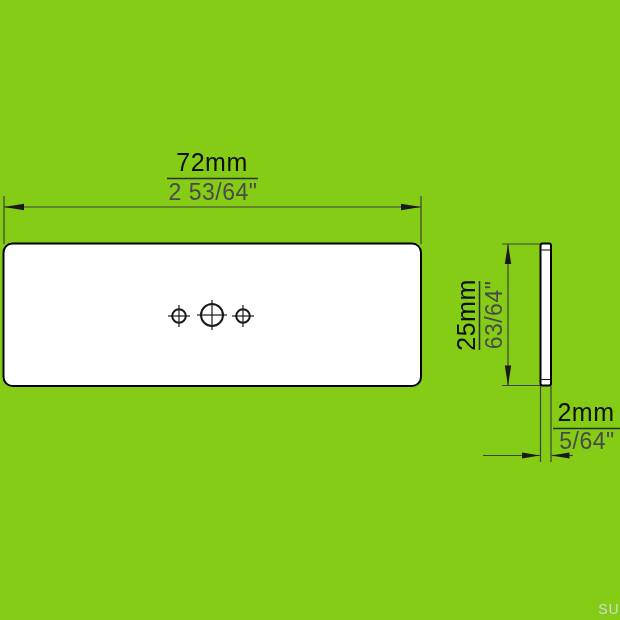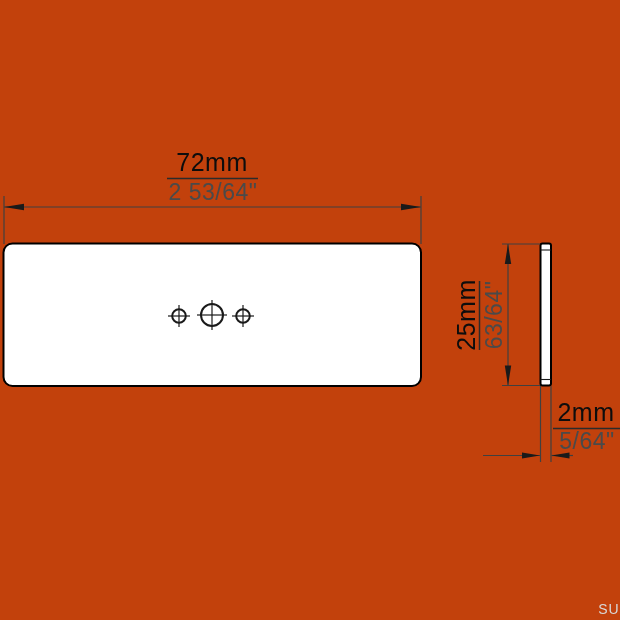--- a/index.html
+++ b/index.html
@@ -1,19 +1,19 @@
 <!DOCTYPE html>
 <html><head>
 <meta charset="utf-8">
 <style>
   html,body{margin:0;padding:0;background:#fff;}
   .canvas{
     position:relative;
     width:620px;height:620px;
-    background:#c2410c;
+    background:#84cc16;
     font-family:"Liberation Sans", sans-serif;
     overflow:hidden;
   }
   svg text{font-family:"Liberation Sans", sans-serif;}
   .metric-label{fill:#0d0d0d;font-size:25px;letter-spacing:0.5px;}
   .imperial-label{fill:#4a4a4a;font-size:23px;letter-spacing:0.5px;}
   .watermark{fill:#d8d8d8;font-size:14px;letter-spacing:1px;}
 </style>
 </head>
 <body>

